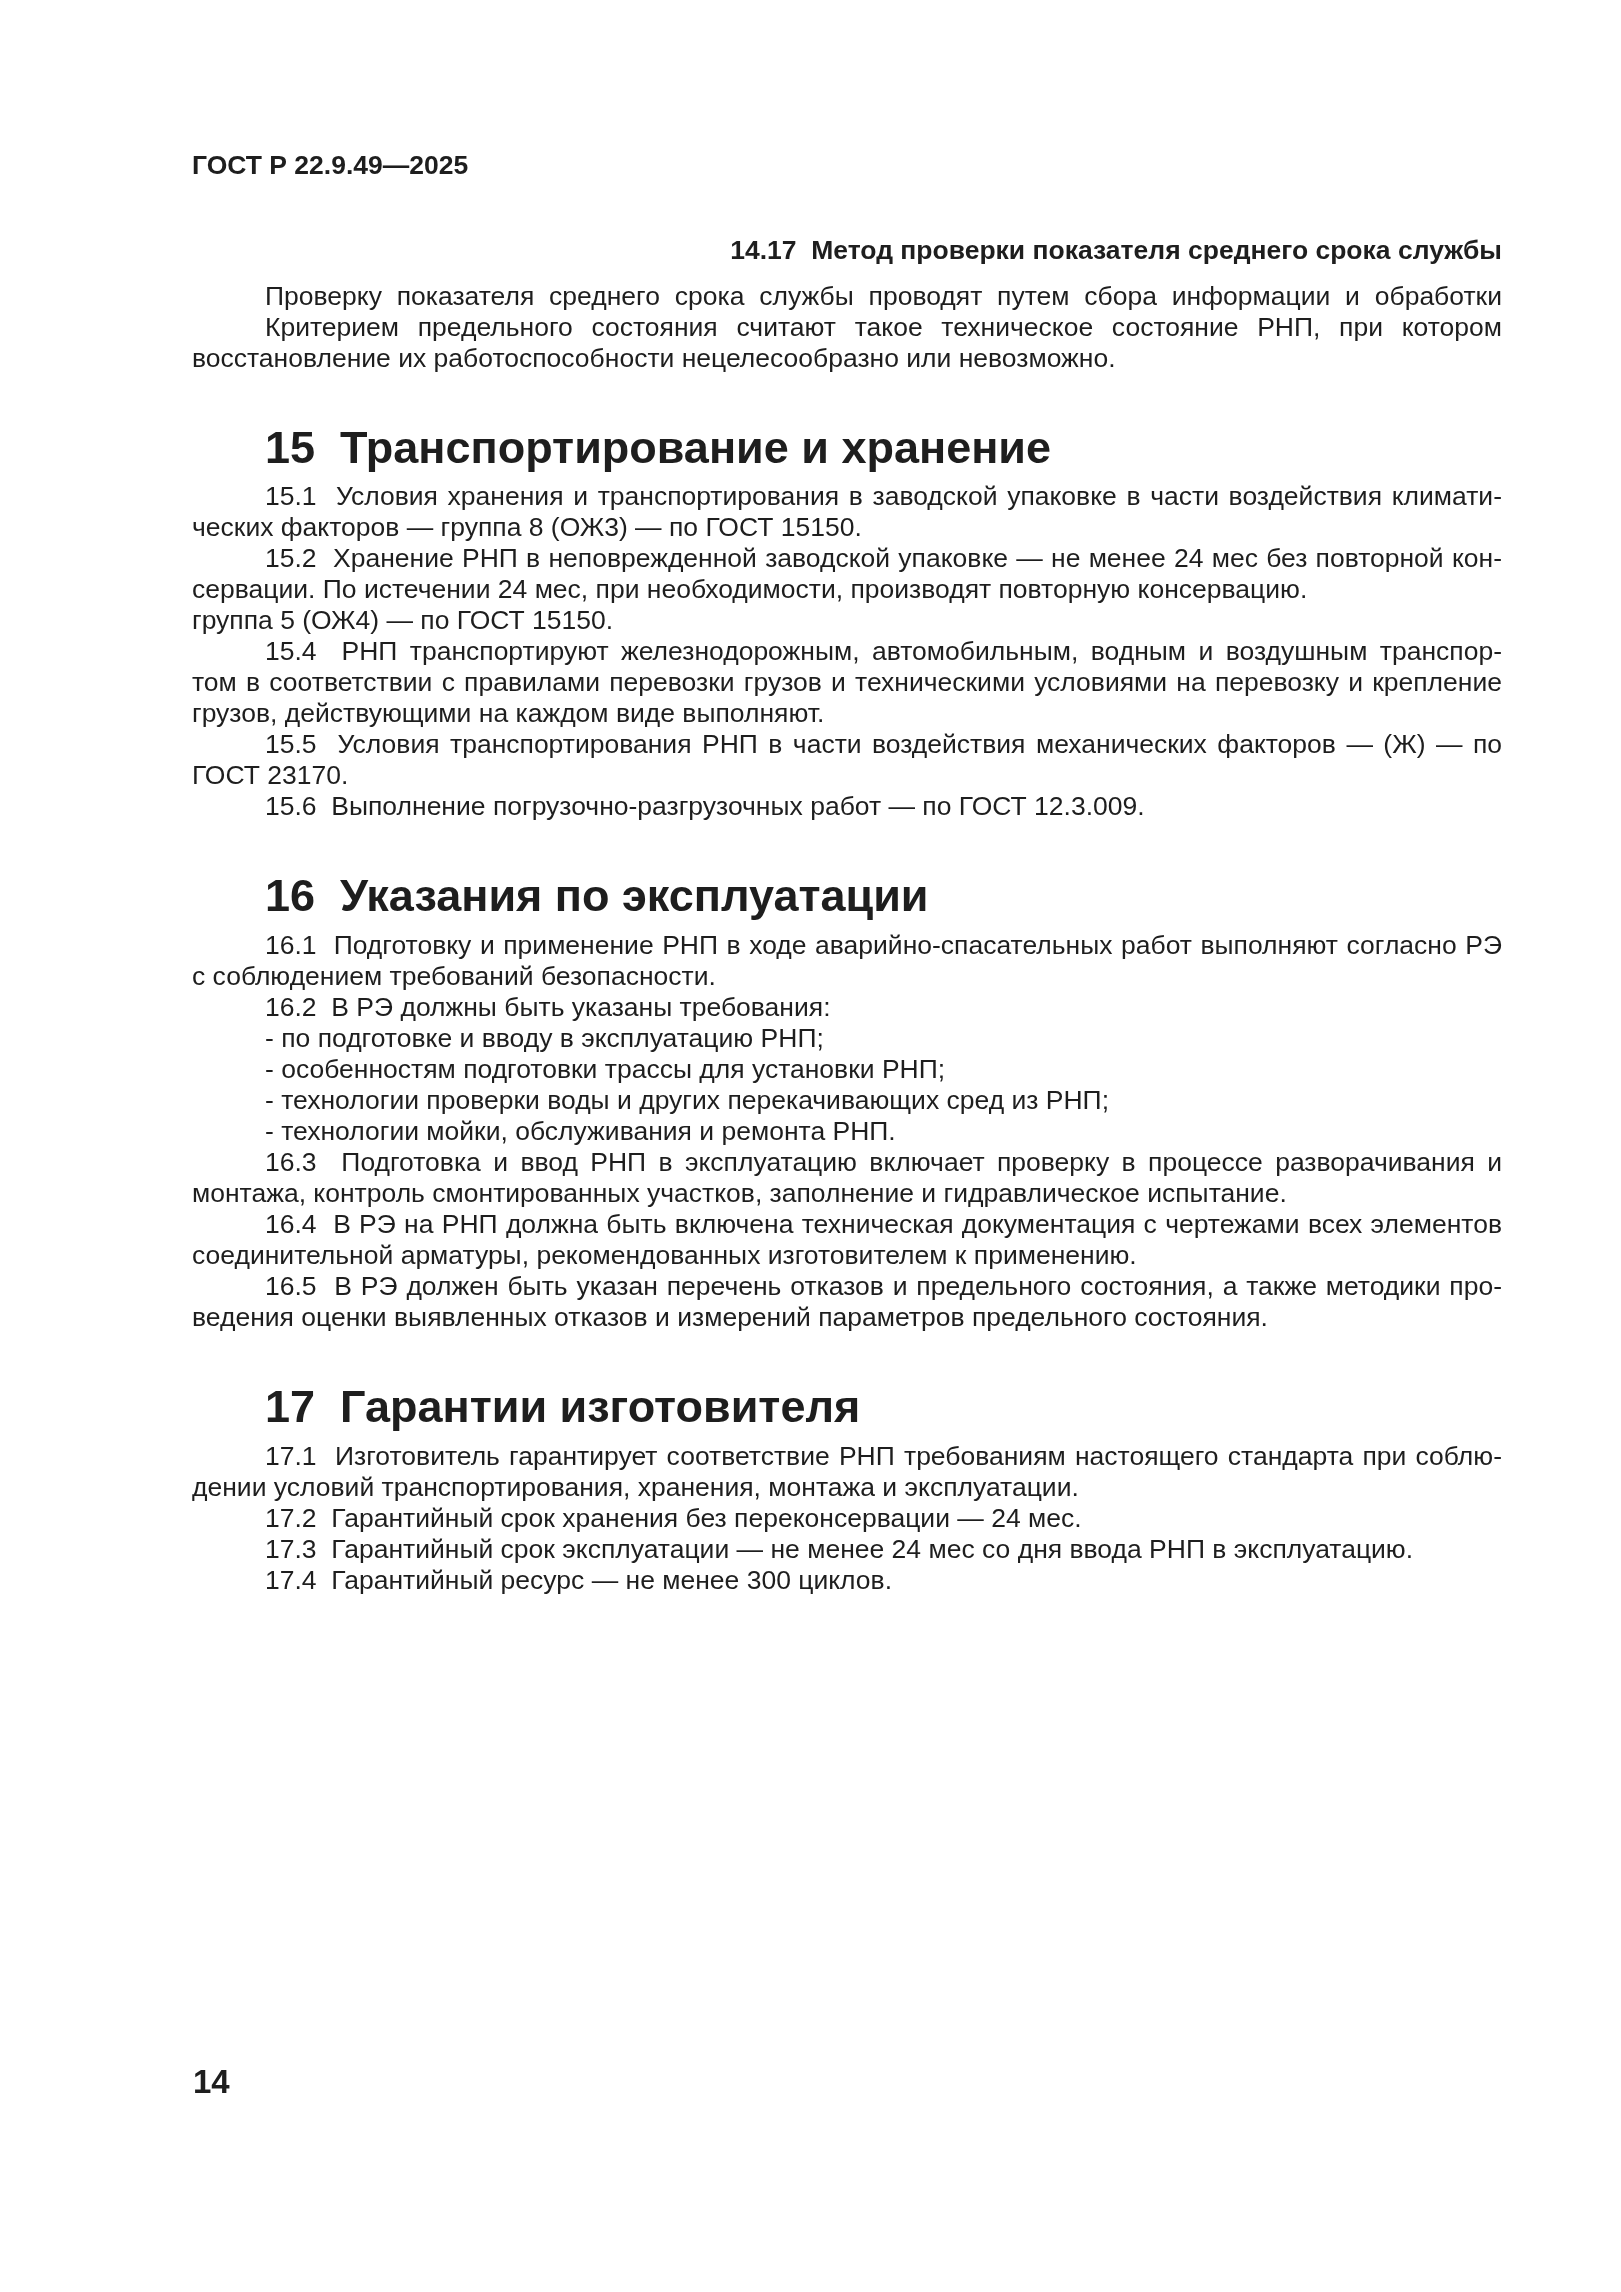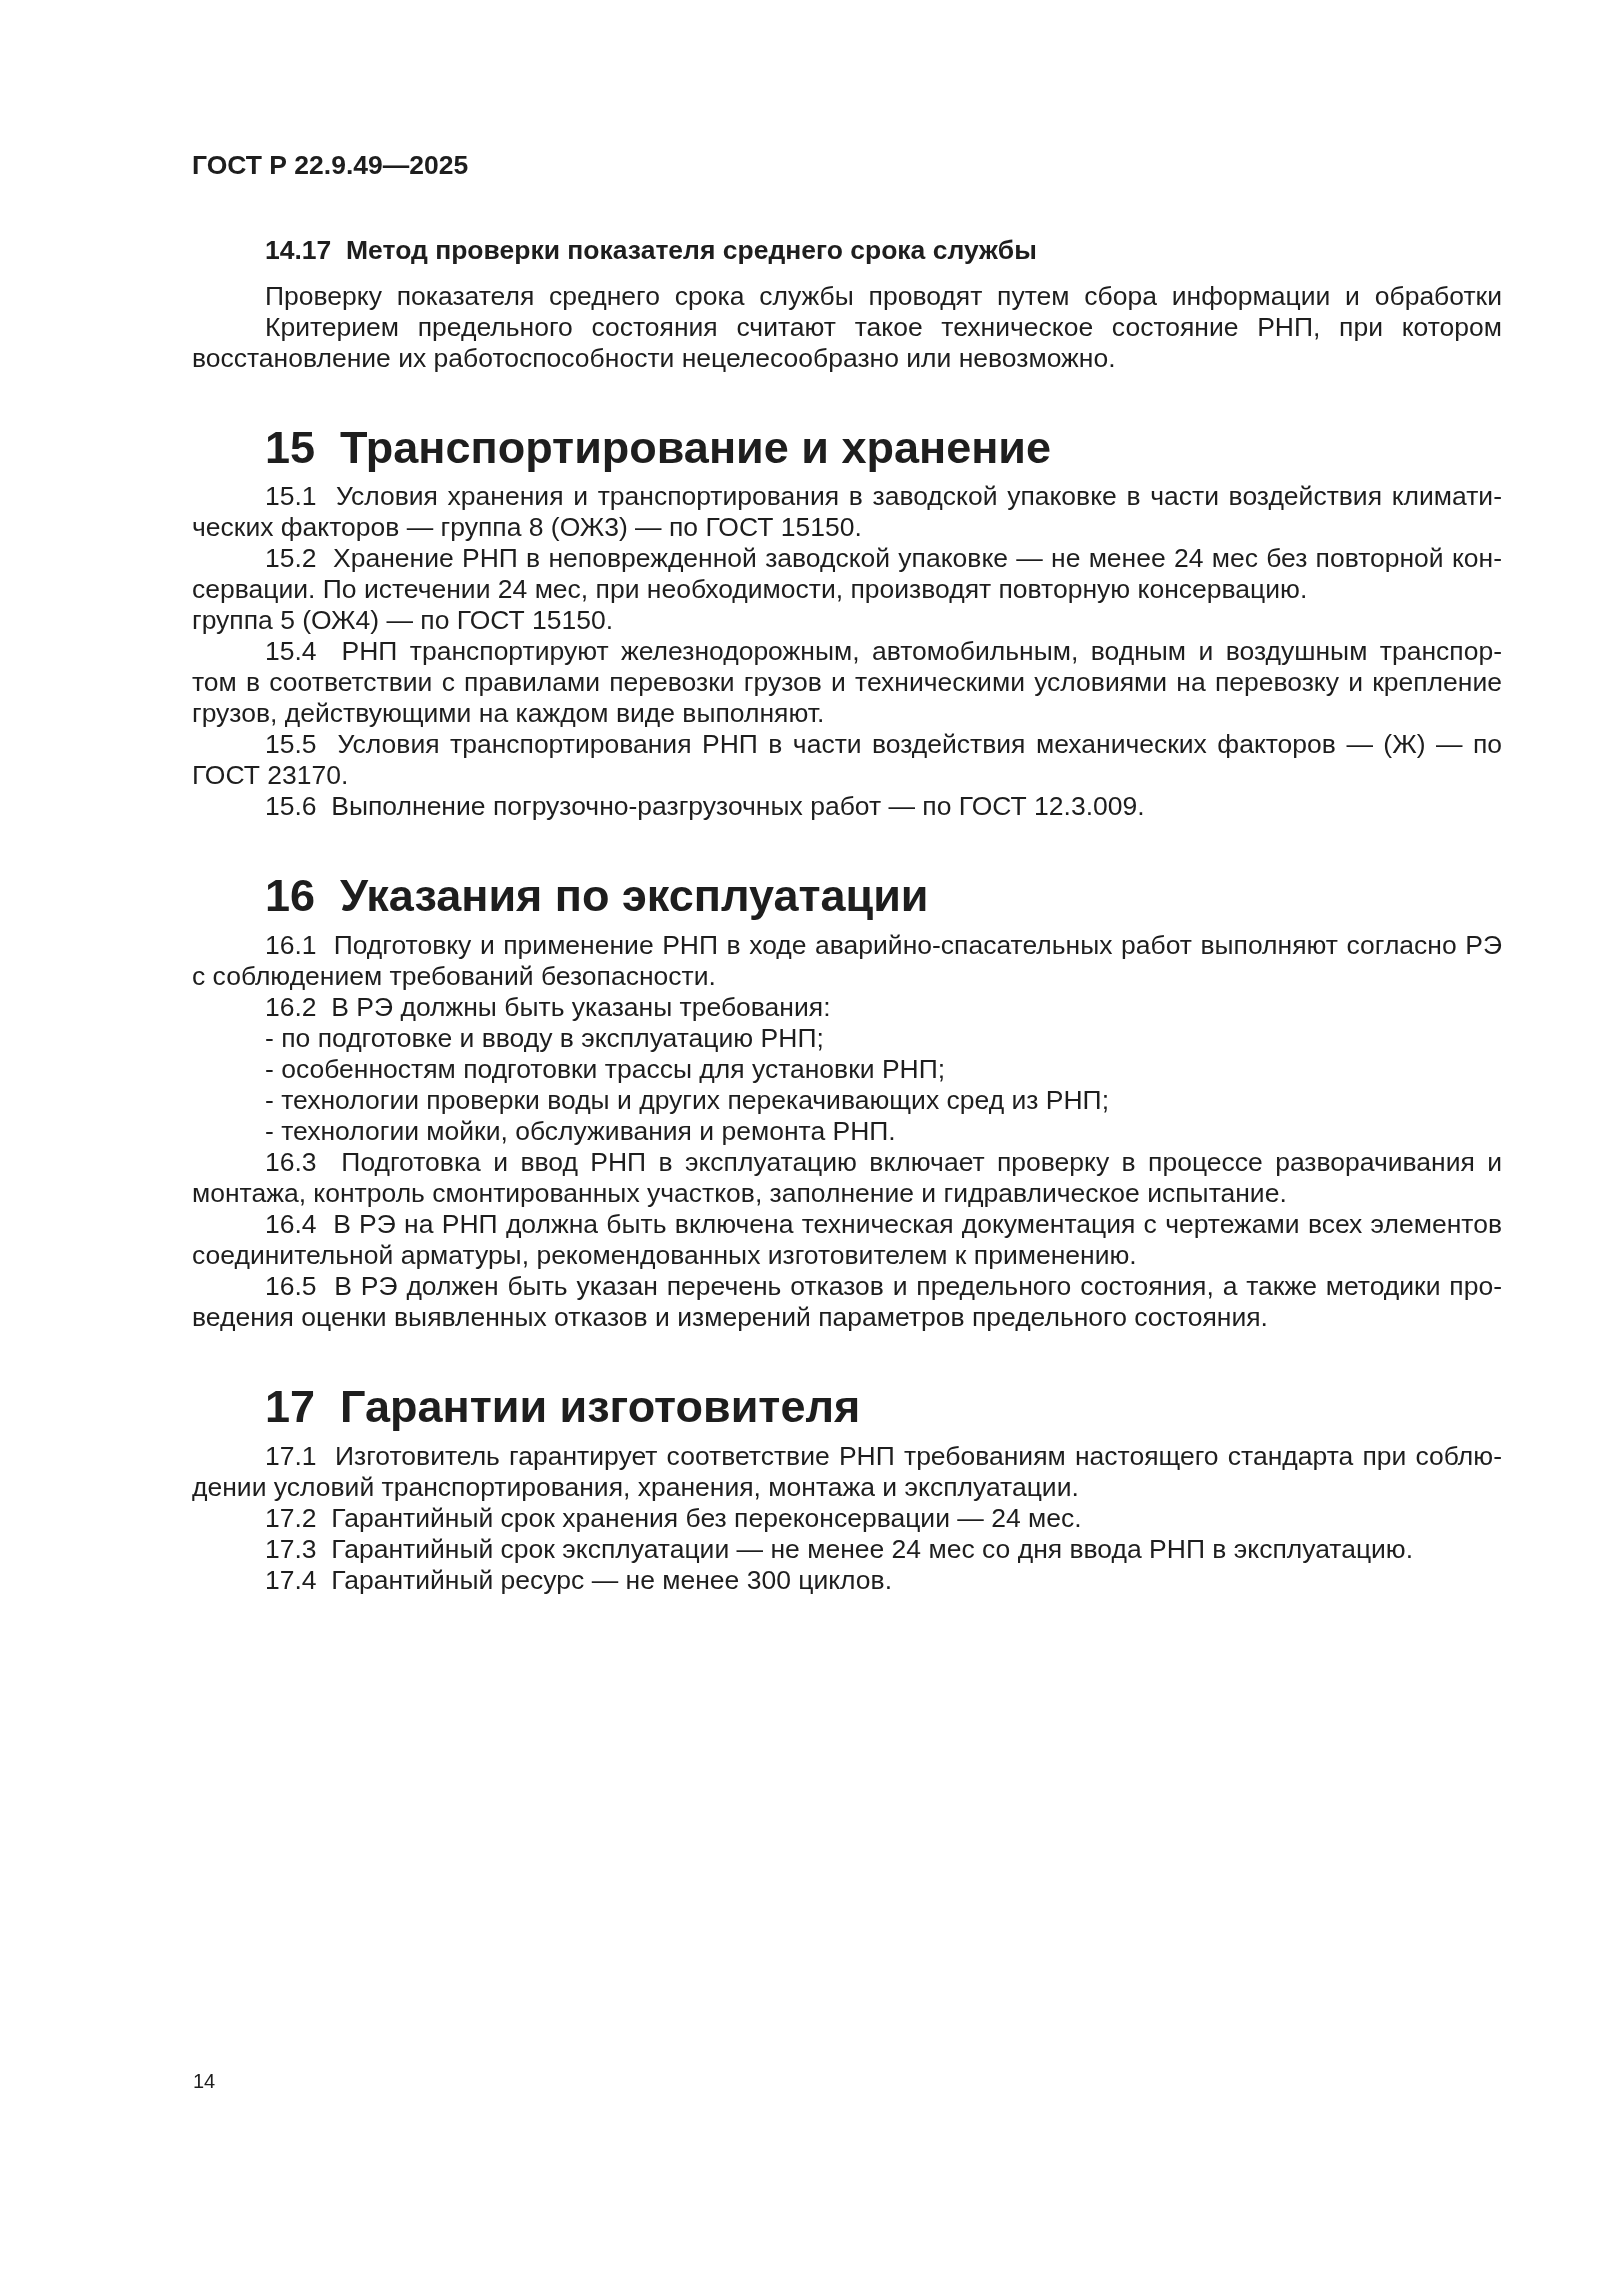--- a/index.html
+++ b/index.html
@@ -10,26 +10,26 @@
     background:#ffffff;
     color:#1e1e1e;
     font-family:"Liberation Sans", sans-serif;
     font-size:26.5px;
     line-height:31px;
     padding:150px 119px 0 192px;
     overflow:hidden;
     border-radius:31px;
   }
   .runhead{font-weight:bold;white-space:nowrap;}
-  .h3{font-weight:bold;margin:54px 0 14.7px 0;white-space:nowrap;}
+  .h3{font-weight:bold;margin:54px 0 14.7px 0;white-space:nowrap;text-align:right;}
   .h2{font-weight:bold;font-size:45px;line-height:39px;margin:54px 0 14.7px 0;white-space:nowrap;}
   .ln{white-space:nowrap;}
   .ind{text-indent:73px;}
   .j{text-align:justify;text-align-last:justify;}
-  .pagenum{position:absolute;left:193px;top:2066px;font-size:20px;}
+  .pagenum{position:absolute;left:193px;top:2066px;font-size:33px;font-weight:bold;}
 </style>
 </head>
 <body>
 
 <div class="page">
 
   <div class="runhead">ГОСТ Р 22.9.49—2025</div>
 
   <div class="h3 ind">14.17&nbsp;&nbsp;Метод проверки показателя среднего срока службы</div>
   <div class="ln ind j">Проверку показателя среднего срока службы проводят путем сбора информации и обработки</div>

